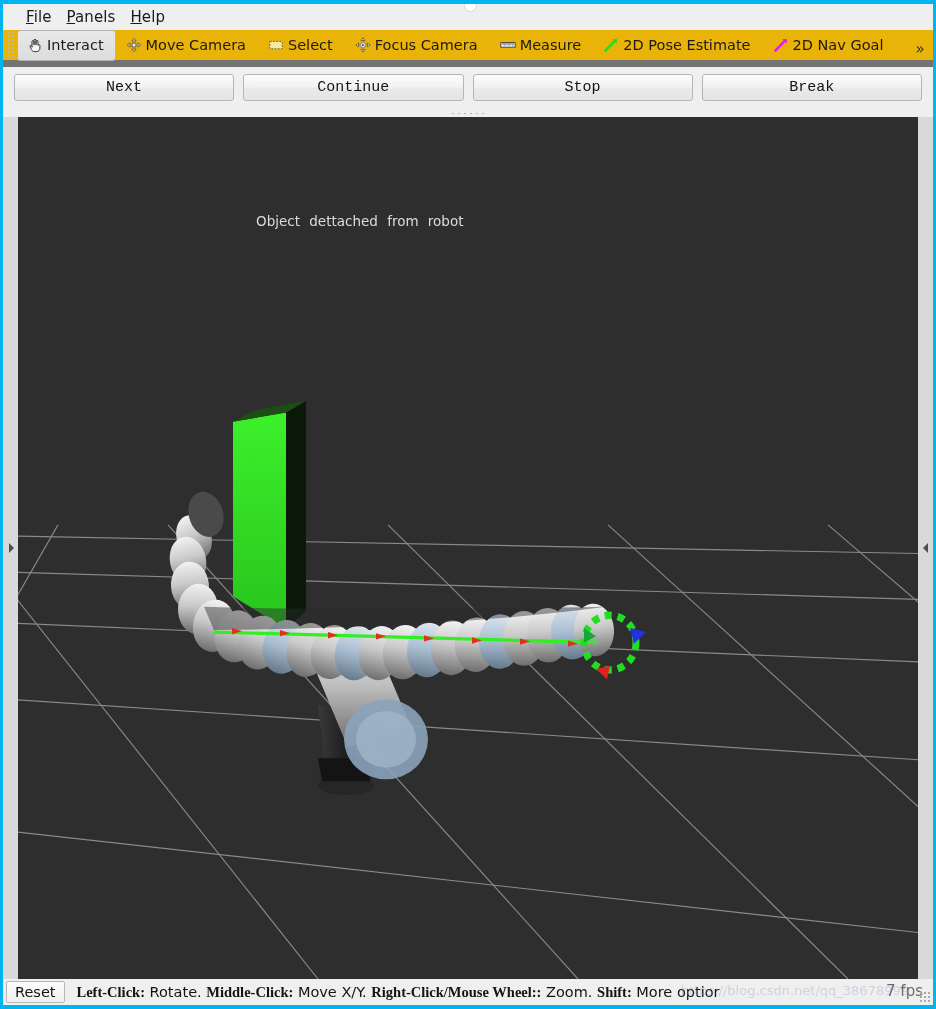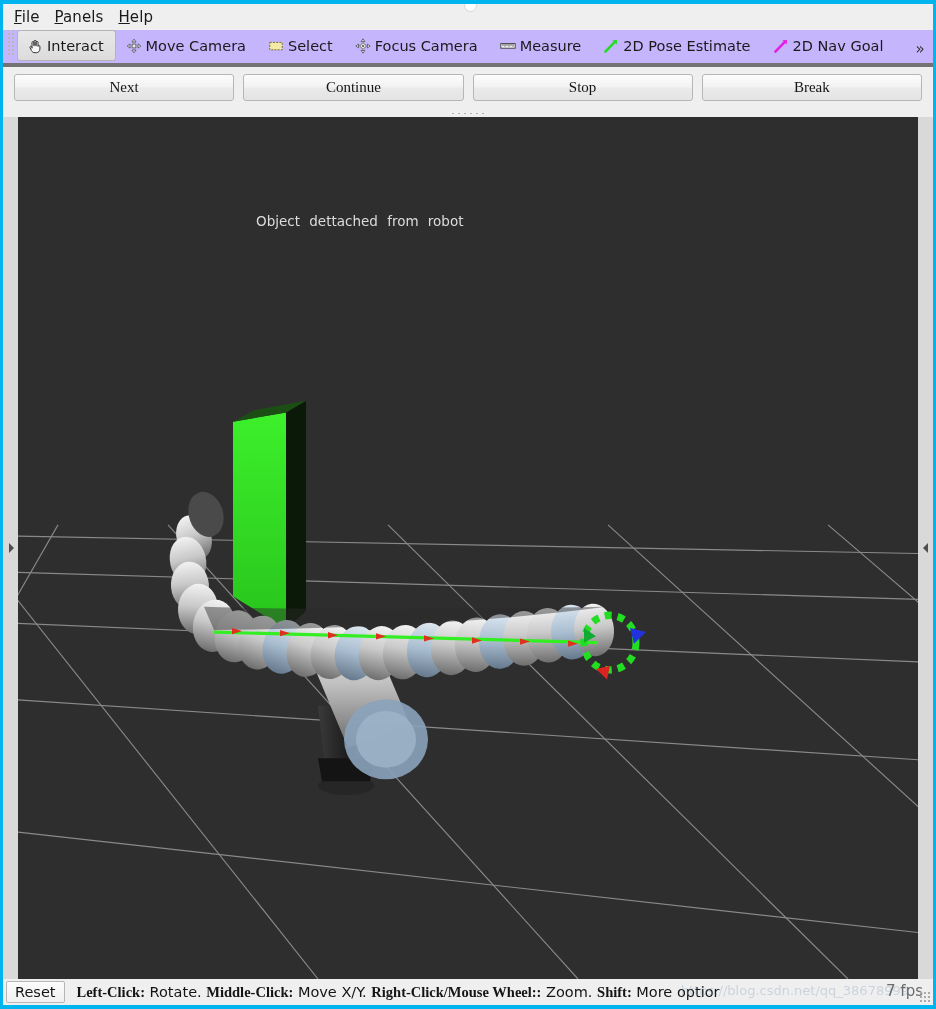--- a/index.html
+++ b/index.html
@@ -42,38 +42,39 @@
     border: 1px solid #d7d7d7;
     z-index: 40;
   }
 
   
   .menubar {
     height: 26px;
     background: #efefef;
     display: flex;
     align-items: center;
-    padding-left: 6px;
+    padding-left: 18px;
     flex: 0 0 auto;
   }
   .menu-item {
     font-size: 15px;
     color: #1a1a1a;
     padding: 2px 10px 2px 5px;
     cursor: default;
     letter-spacing: 0.1px;
   }
   .menu-item .acc { text-decoration: underline; }
 
   
   .toolbar {
     height: 37px;
-    background: #c4b5fd;
-    border-bottom: 4px solid #737373;
-    display: flex;
+    background: #eab308;
+    border-bottom: 7px solid #737373;
+    display: flex;
+    align-items: center;
     flex: 0 0 auto;
     position: relative;
   }
   .tb-grip {
     width: 9px;
     height: 26px;
     margin-left: 3px;
     margin-right: 2px;
     background-image: radial-gradient(#b8b8b8 1px, transparent 1px);
     background-size: 4px 4px;
@@ -156,21 +157,21 @@
     padding: 0 11px;
     flex: 0 0 auto;
   }
   .gbtn {
     flex: 1 1 0;
     height: 27px;
     background: linear-gradient(180deg,#fcfcfc 0%,#f2f2f2 48%,#eaeaea 52%,#e4e4e4 100%);
     border: 1px solid #b6b6b6;
     border-radius: 3px;
     font-size: 15px;
-    font-family: Liberation Serif, serif;
+    font-family: Liberation Mono, monospace;
     color: #141414;
     cursor: default;
     text-align: center;
   }
 
   
   .splitter {
     height: 9px;
     background: #efefef;
     display: flex;

